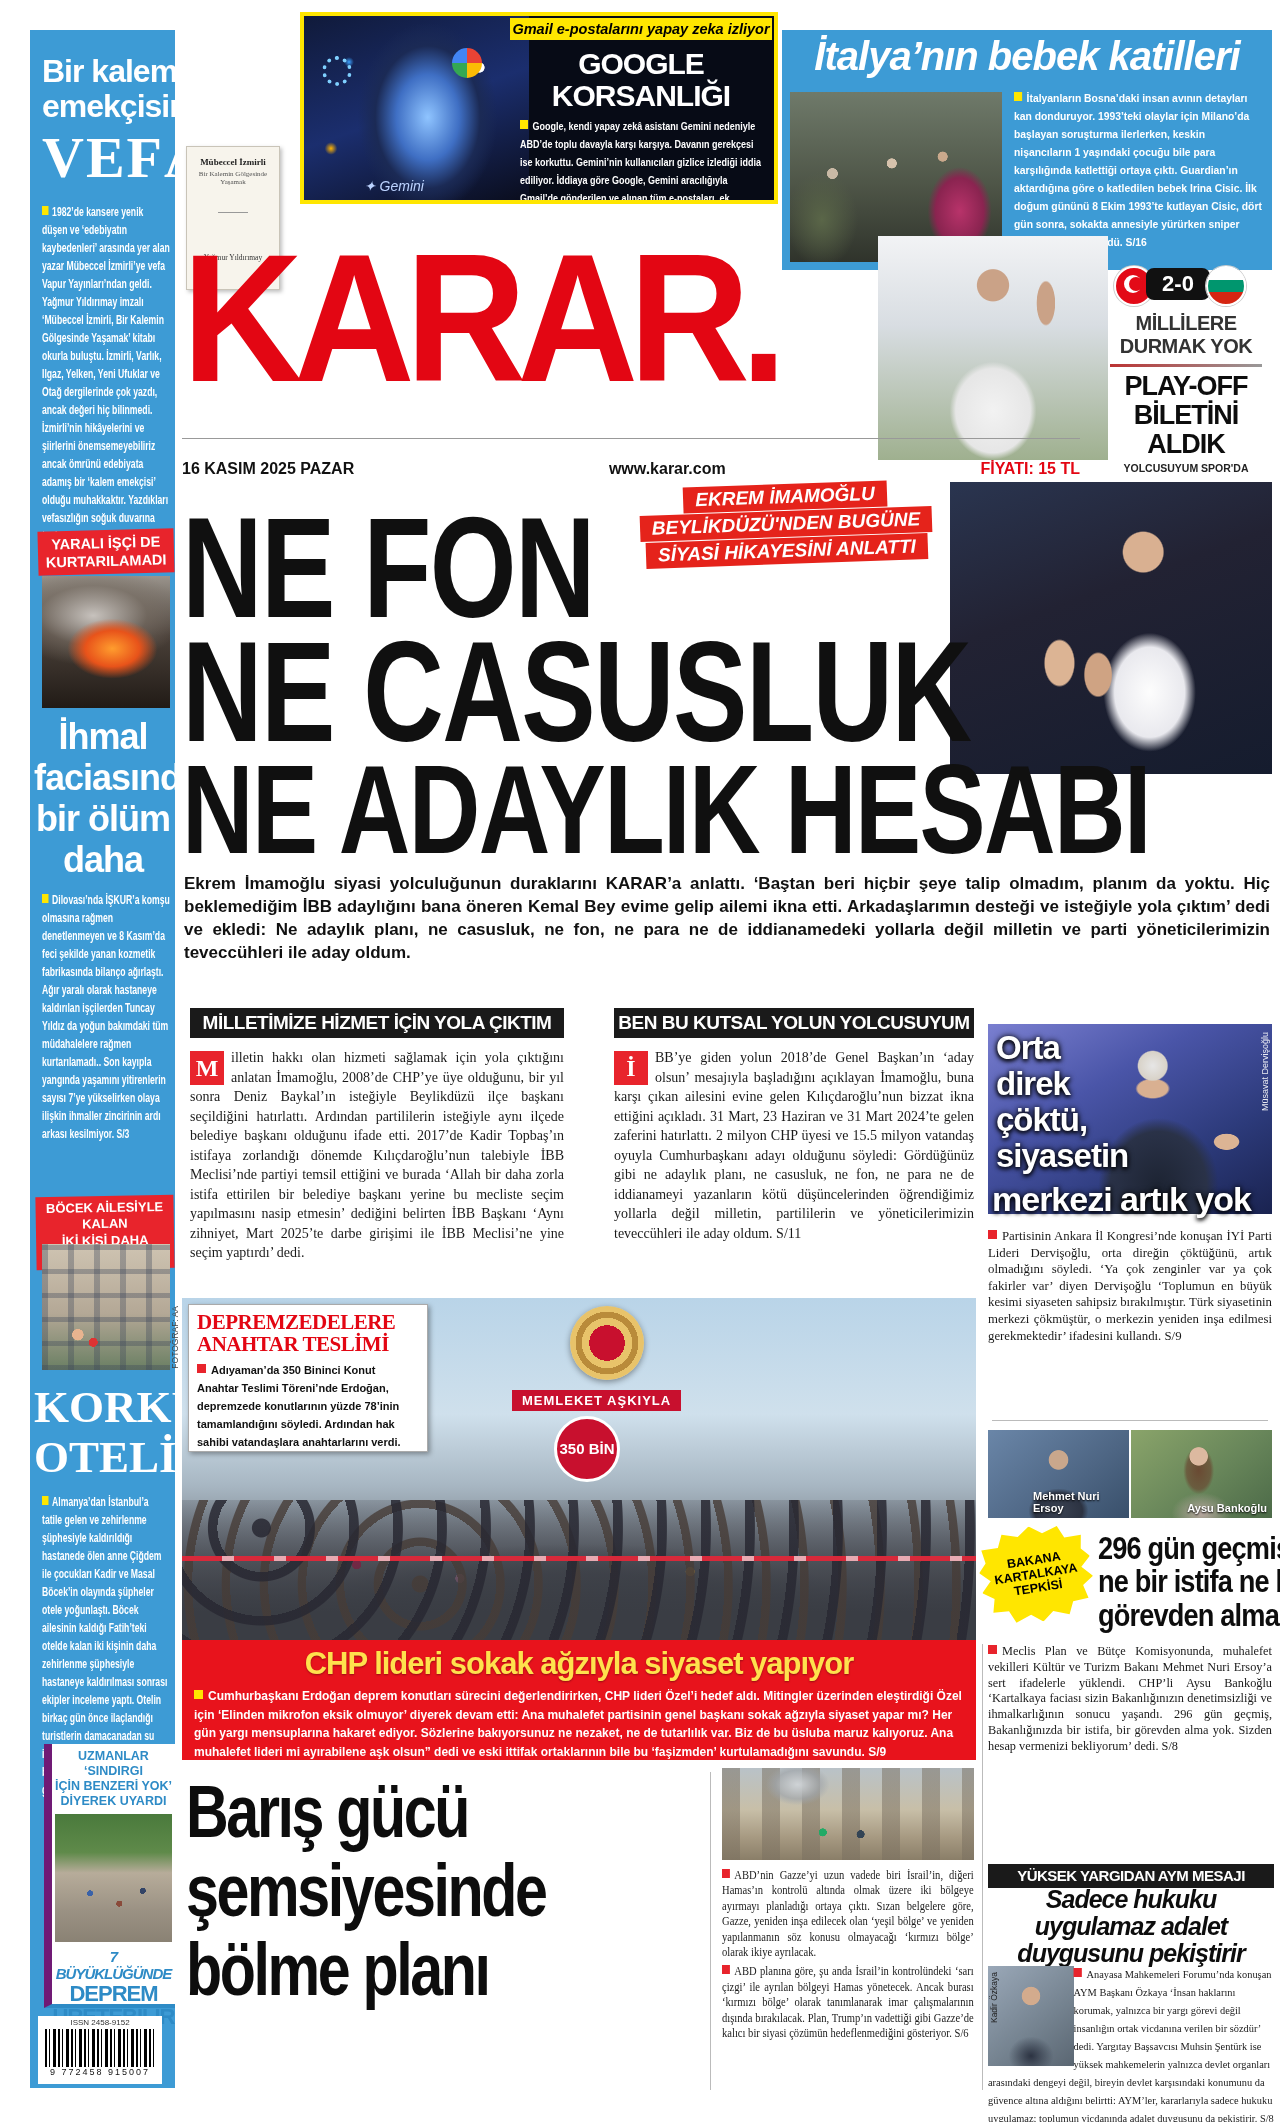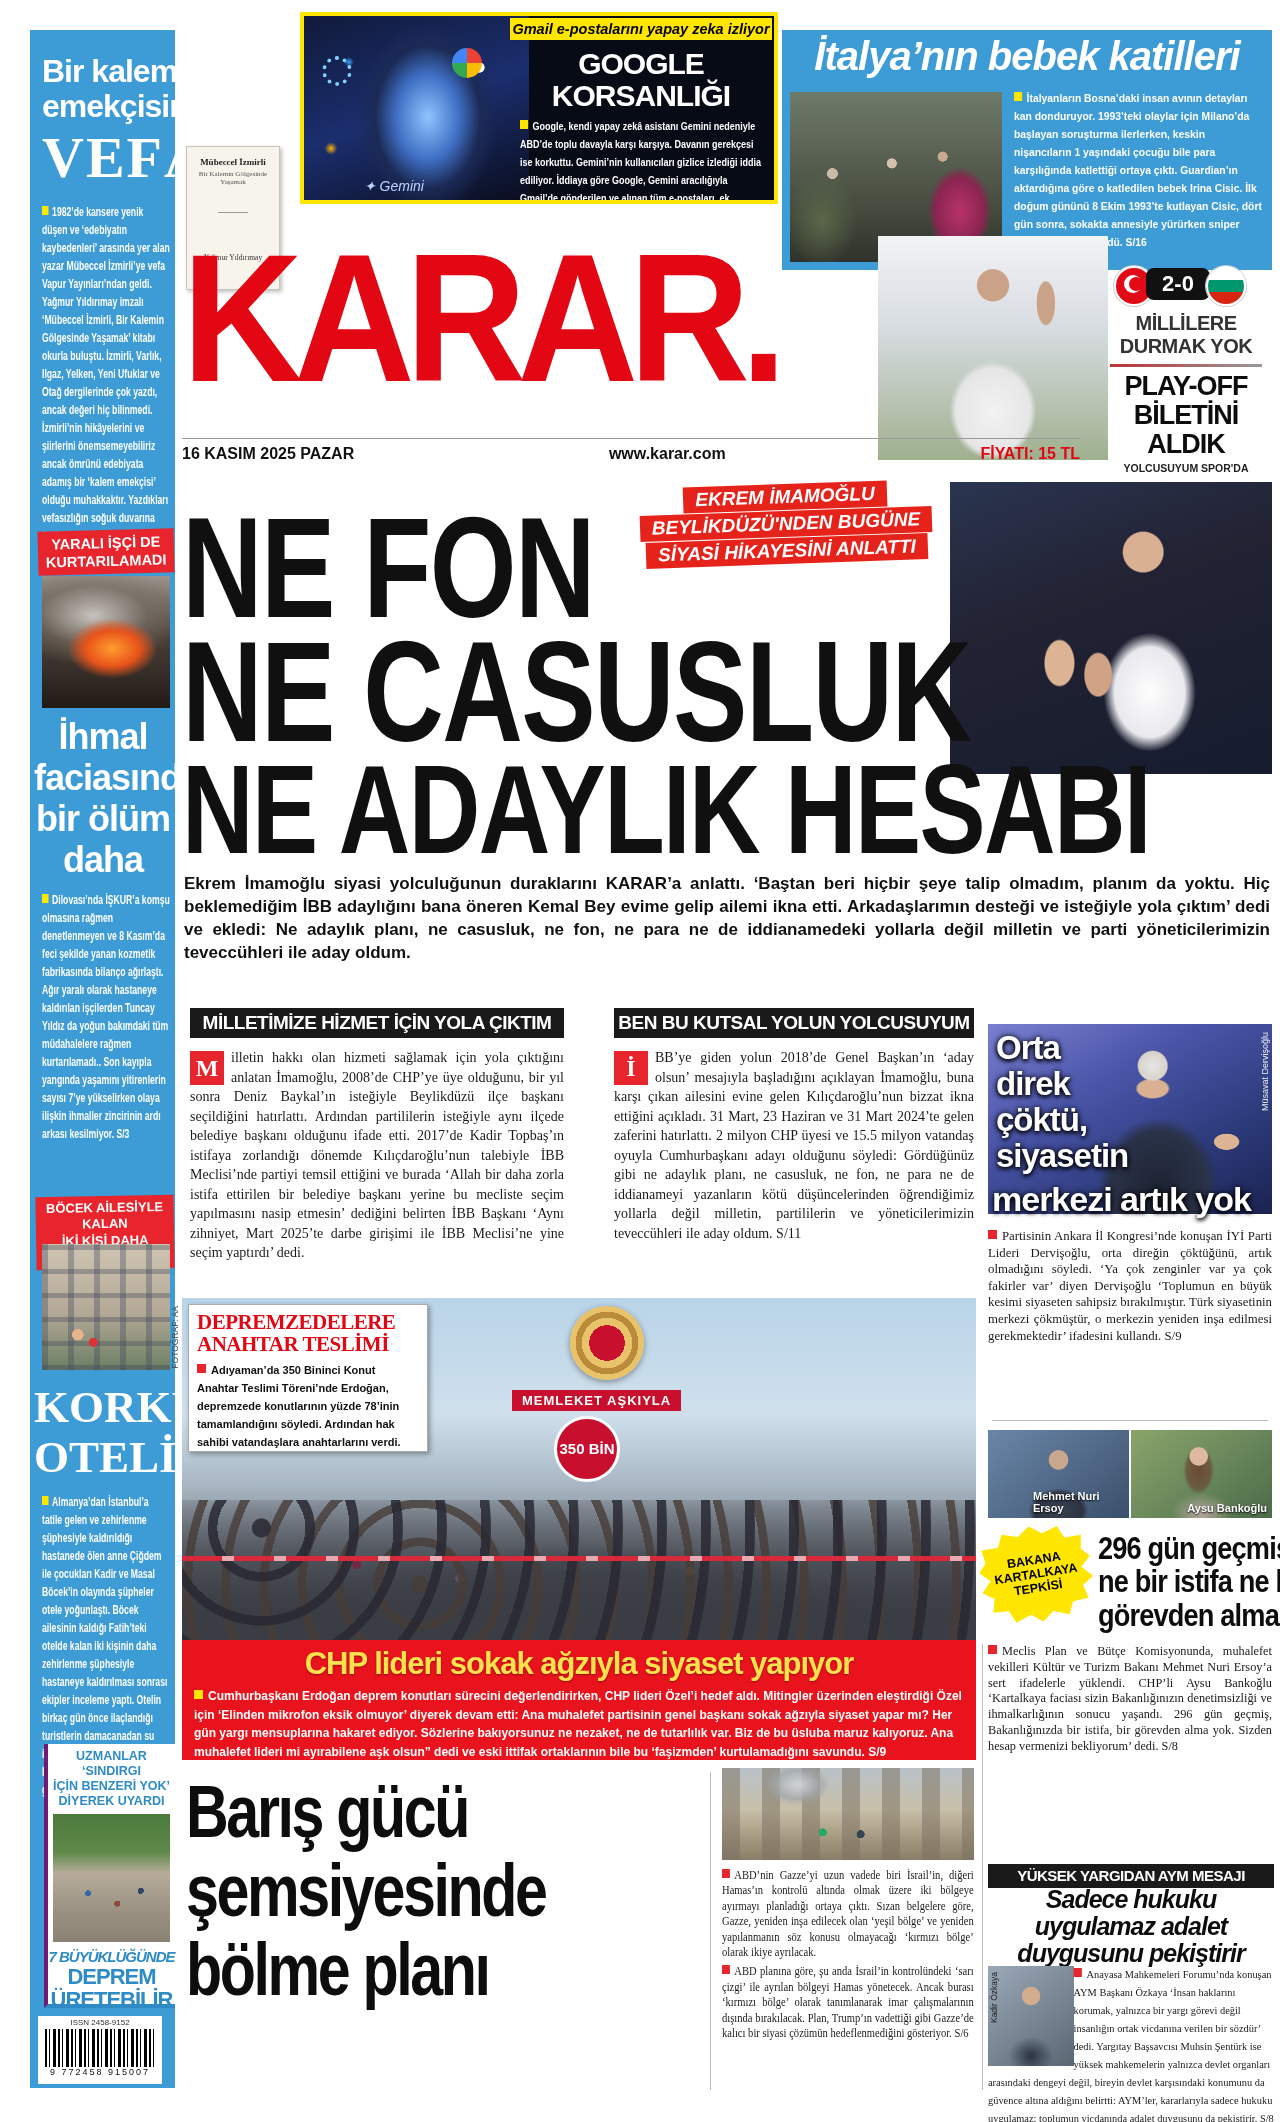--- a/index.html
+++ b/index.html
@@ -83,21 +83,21 @@
 
   <div class="abs w b serif pre ctr" style="left:34px;top:1382px;width:138px;font-size:45px;line-height:50px;">KORKU
 OTELİ</div>
 
   <div class="abs" style="left:42px;top:1492px;width:128px;">
     <div class="sqz" style="transform:scaleX(.72);width:178px;">
       <span class="bu y"></span><span class="w b j" style="display:inline;font-size:12px;line-height:15px;">Almanya’dan İstanbul’a tatile gelen ve zehirlenme şüphesiyle kaldırıldığı hastanede ölen anne Çiğdem ile çocukları Kadir ve Masal Böcek’in olayında şüpheler otele yoğunlaştı. Böcek ailesinin kaldığı Fatih’teki otelde kalan iki kişinin daha zehirlenme şüphesiyle hastaneye kaldırılması sonrası ekipler inceleme yaptı. Otelin birkaç gün önce ilaçlandığı turistlerin damacanadan su içtiği tespit edildi. Olaya ilişkin biri otel görevlisi 7 kişi gözaltında. S/3</span>
     </div>
   </div>
 
-  <div class="abs" style="left:44px;top:1744px;width:131px;height:264px;background:#fff;border-left:4px solid #701a75;border-bottom:4px solid #2E8BC6;box-sizing:border-box;">
+  <div class="abs" style="left:44px;top:1744px;width:131px;height:264px;background:#fff;border-left:8px solid #701a75;border-bottom:4px solid #2E8BC6;box-sizing:border-box;">
     <div class="b pre ctr" style="color:#2E8BC6;font-size:12.5px;line-height:15px;margin-top:5px;">UZMANLAR ‘SINDIRGI
 İÇİN BENZERİ YOK’
 DİYEREK UYARDI</div>
     <div style="margin:5px auto 0;width:117px;height:128px;background:
         radial-gradient(circle 5px at 30% 62%,#3a62a8 0%,#3a62a8 60%,rgba(0,0,0,0) 62%),
         radial-gradient(circle 5px at 55% 70%,#8a4a3a 0%,#8a4a3a 60%,rgba(0,0,0,0) 62%),
         radial-gradient(circle 5px at 75% 60%,#346 0%,#346 60%,rgba(0,0,0,0) 62%),
         linear-gradient(180deg,#4a7a3c 0%,#5f8a4a 30%,#b7ac9a 46%,#9b9284 75%,#8a8274 100%);"></div>
     <div class="b ctr" style="color:#2E8BC6;font-style:italic;font-size:15px;margin-top:6px;letter-spacing:-1px;">7 BÜYÜKLÜĞÜNDE</div>
     <div class="b pre ctr" style="color:#2E8BC6;font-size:22px;line-height:23px;letter-spacing:-1px;">DEPREM
@@ -167,21 +167,21 @@
   </div>
 
   <div class="abs b pre ctr" style="left:1100px;top:312px;width:172px;font-size:20px;line-height:23px;color:#333;letter-spacing:-0.5px;">MİLLİLERE
 DURMAK YOK</div>
   <div class="abs" style="left:1110px;top:364px;width:152px;height:3px;background:linear-gradient(90deg,#b33 0%,#999 100%);"></div>
   <div class="abs b pre ctr" style="left:1096px;top:372px;width:180px;font-size:27px;line-height:29px;color:#0d0d0d;letter-spacing:-1px;">PLAY-OFF
 BİLETİNİ
 ALDIK</div>
   <div class="abs b ctr" style="left:1096px;top:462px;width:180px;font-size:10.5px;color:#222;">YOLCUSUYUM SPOR'DA</div>
 
-  <div class="abs" style="left:182px;top:438px;width:898px;border-top:1px solid #999;display:flex;justify-content:space-between;align-items:center;padding-top:6px;">
+  <div class="abs" style="left:182px;top:438px;width:898px;border-top:1px solid #999;display:flex;justify-content:space-between;align-items:center;padding-top:21px;">
     <span class="b" style="font-size:16px;">16 KASIM 2025 PAZAR</span>
     <span class="b" style="font-size:16px;">www.karar.com</span>
     <span class="b" style="font-size:16px;color:#E30613;">FİYATI: 15 TL</span>
   </div>
 
   <div class="abs" style="left:950px;top:482px;width:322px;height:292px;background:
       radial-gradient(circle 34px at 60% 24%,#d9b091 0%,#d9b091 58%,rgba(0,0,0,0) 62%),
       radial-gradient(ellipse 26px 40px at 34% 62%,#dcb494 0%,#dcb494 55%,rgba(0,0,0,0) 60%),
       radial-gradient(ellipse 24px 38px at 46% 66%,#cfa383 0%,#cfa383 55%,rgba(0,0,0,0) 60%),
       radial-gradient(ellipse 70px 90px at 62% 72%,#fdfdfd 0%,#e9e9ee 50%,rgba(0,0,0,0) 66%),

